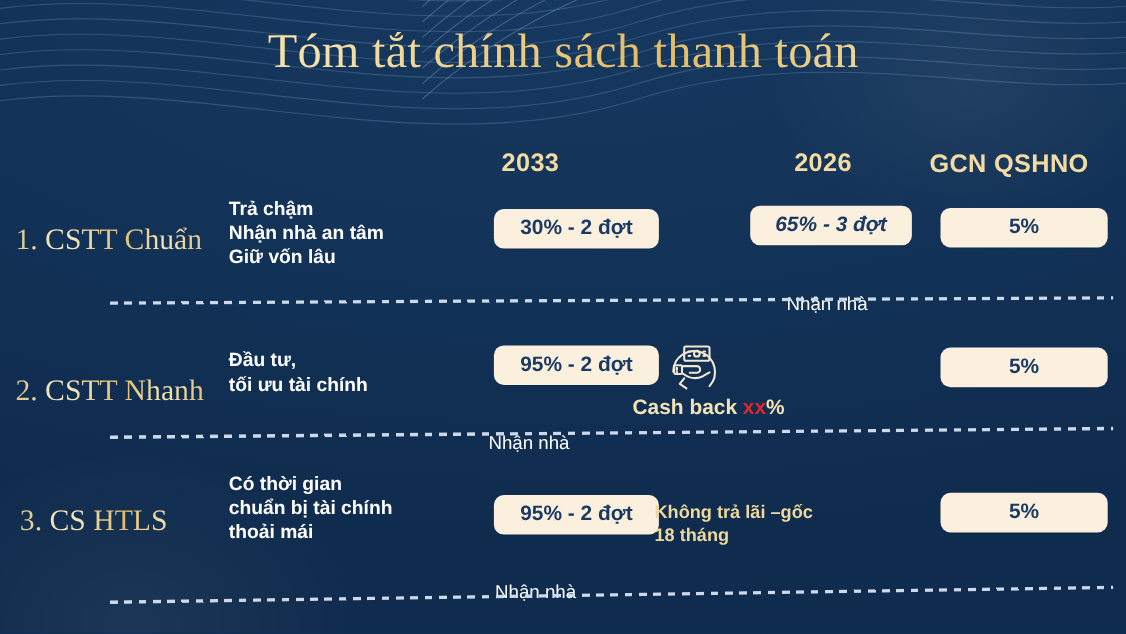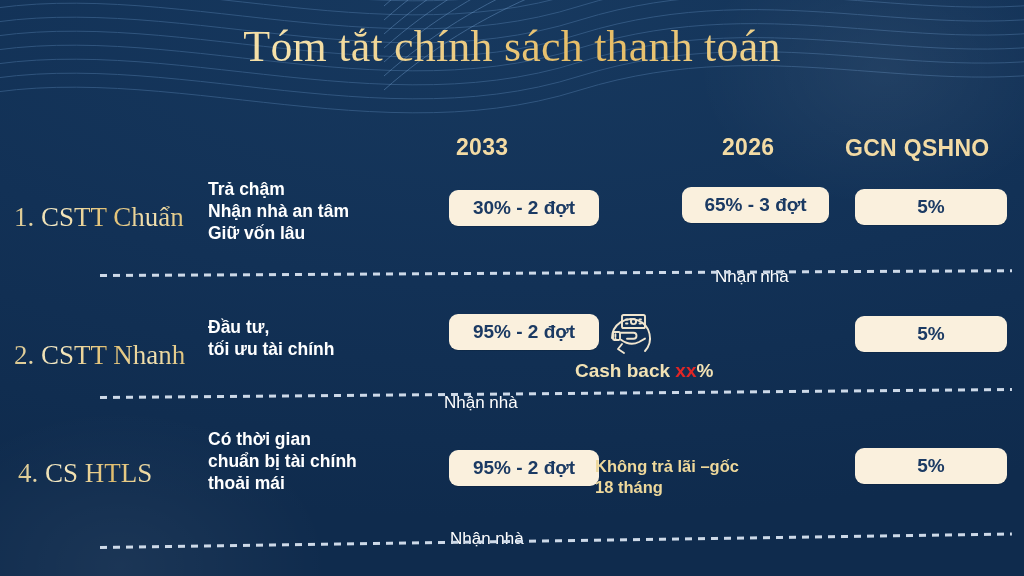--- a/index.html
+++ b/index.html
@@ -140,21 +140,21 @@
     justify-content: center;
     height: 36px;
     white-space: nowrap;
     box-shadow: 0 1px 0 rgba(0,0,0,.12);
   }
   .pill.c2025 { left: 421px; width: 150px; margin-left: 28px; }
   .pill.c2026 { left: 682px; width: 147px; }
   .pill.gcn   { left: 855px; width: 152px; }
 
   .row1 .pill.c2025 { top: 20px; }
-  .row1 .pill.c2026 { top: 17px; }
+  .row1 .pill.c2026 { top: 17px; font-style: italic; }
   .row1 .pill.gcn   { top: 19px; }
   .row2 .pill.c2025 { top: 14px; }
   .row2 .pill.gcn   { top: 16px; }
   .row3 .pill.c2025 { top: 26px; }
   .row3 .pill.gcn   { top: 24px; }
 
   .sub-note {
     position: absolute;
     color: #ffffff;
     font-size: 17px;
@@ -296,21 +296,21 @@
       </span>
       <span class="cb-label">
         <span>Cash back </span><span class="xx">xx</span><span>%</span>
       </span>
     </div>
 
     <div class="pill gcn">5%</div>
   </div>
 
   <div class="row row3">
-    <div class="row-label">4.  CS HTLS</div>
+    <div class="row-label">3.  CS HTLS</div>
     <div class="row-desc">Có thời gian<br>chuẩn bị tài chính<br>thoải mái</div>
     <div class="pill c2025">95% - 2 đợt</div>
     <div class="sub-note n2025">Nhận nhà</div>
     <div class="gold-note">Không trả lãi –gốc<br>18 tháng</div>
     <div class="pill gcn">5%</div>
   </div>
 
   <div class="dash d1"></div>
   <div class="dash d2"></div>
   <div class="dash d3"></div>

